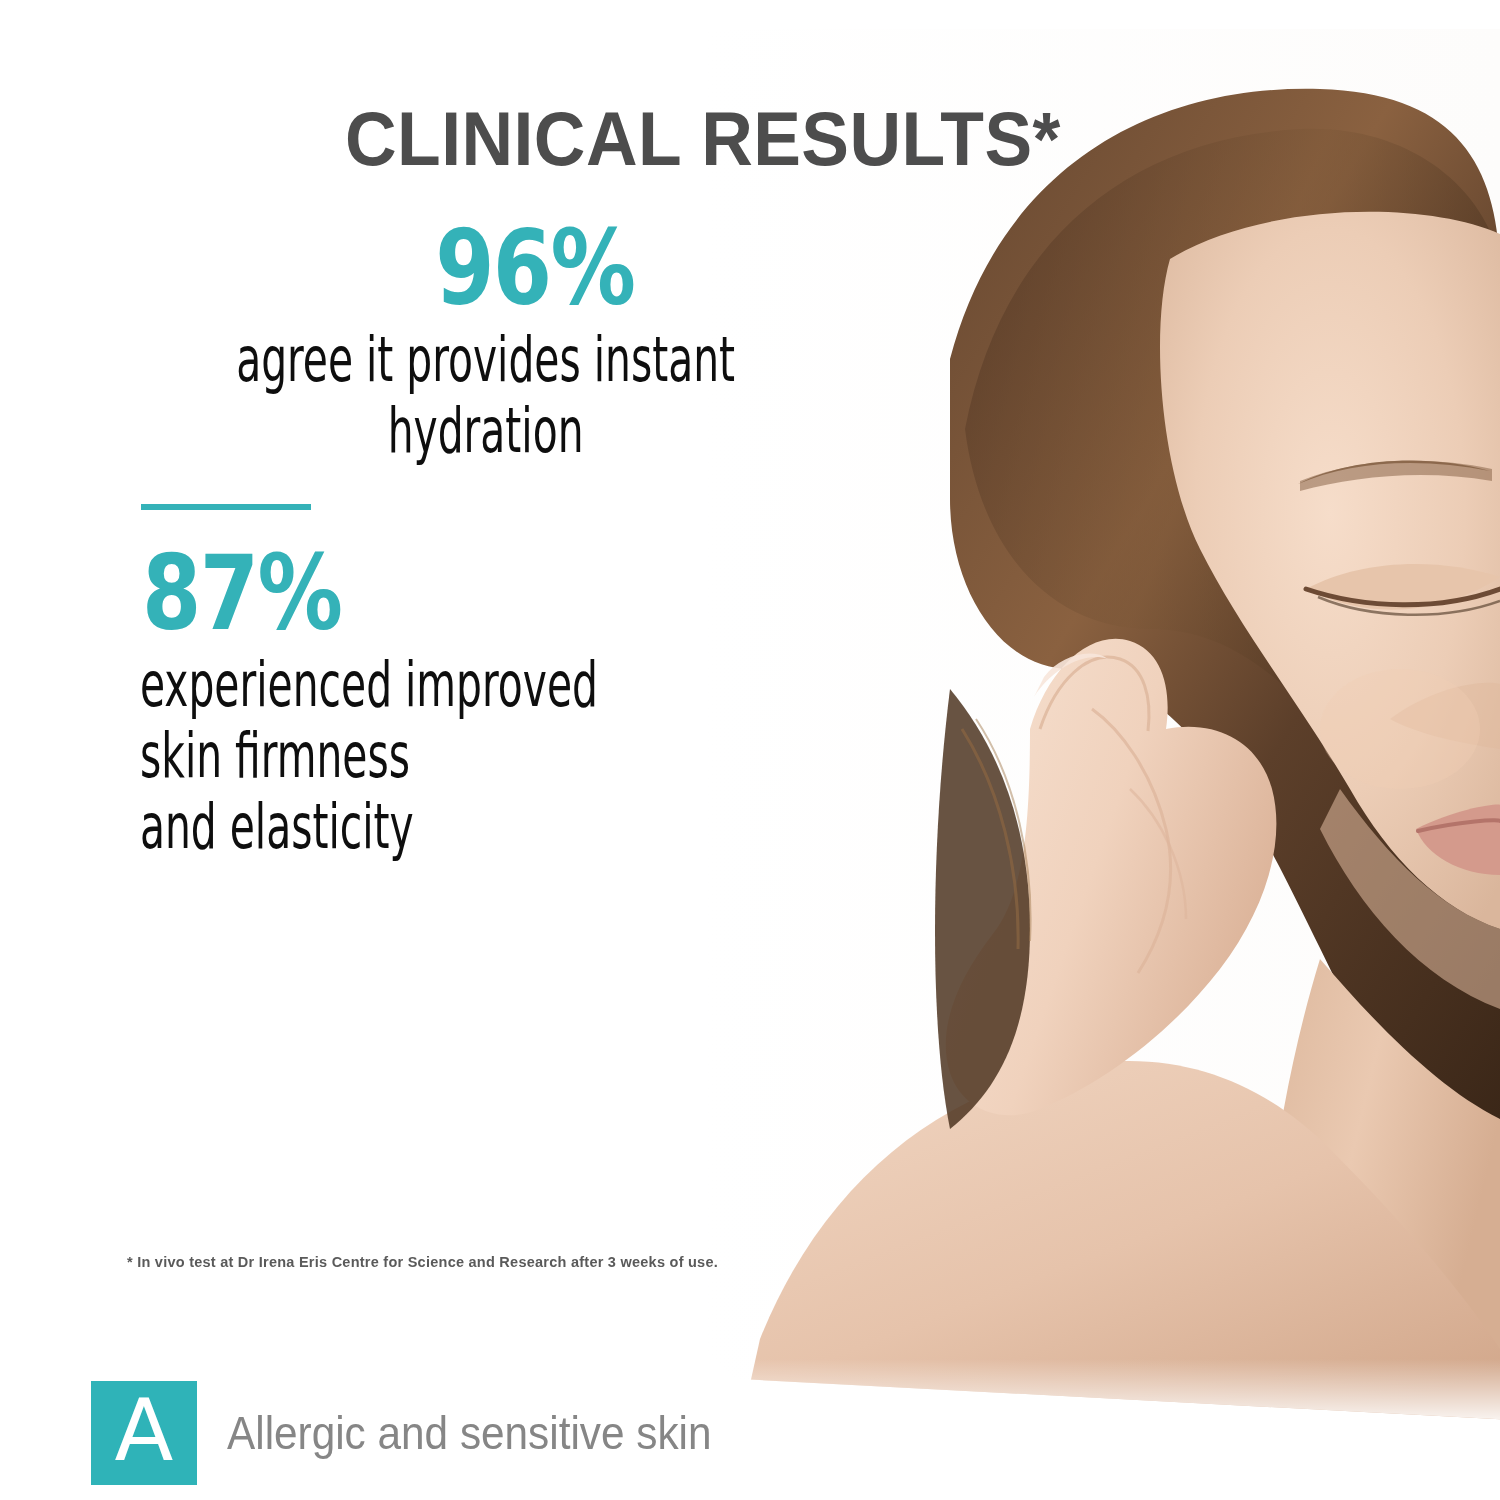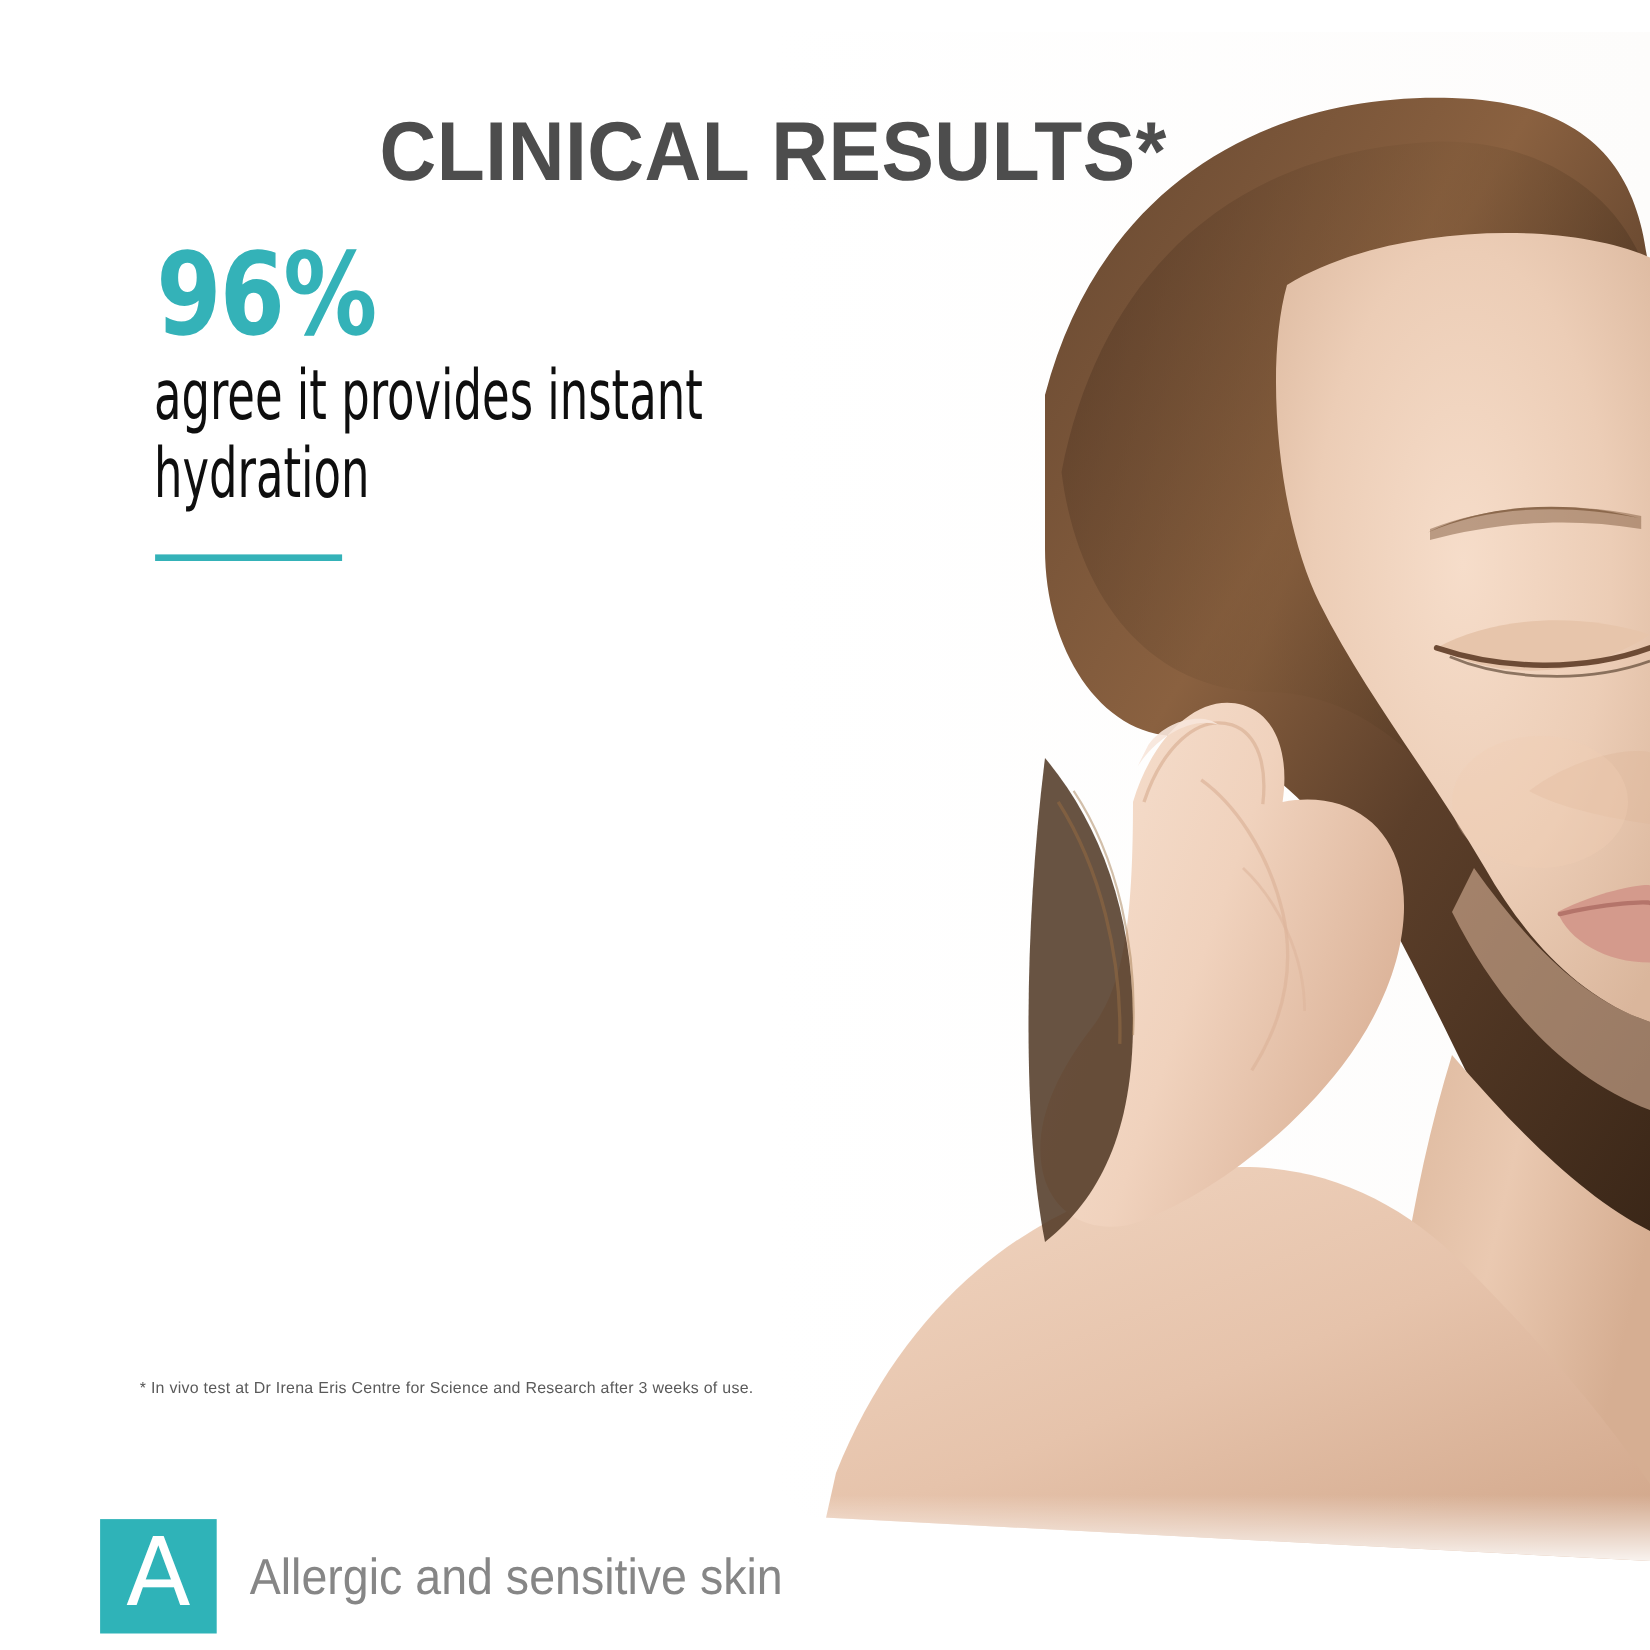--- a/index.html
+++ b/index.html
@@ -78,35 +78,36 @@
     white-space: pre-line;
     margin-top: 6px;
   }
   .divider {
     width: 170px;
     height: 6px;
     background: #34b2b8;
     margin-top: 38px;
     margin-left: 1px;
   }
-  .stat-1 { margin-bottom: 0; }
+  .stat-1 { margin-bottom: 0; text-align: center; }
   .stat-2 { margin-top: 34px; }
   .stat-3 { margin-top: 34px; }
 
   
   .footnote {
     position: absolute;
     left: 127px;
     top: 1225px;
     font-size: 14.5px;
     line-height: 1.2;
     color: #5a5a5a;
     font-family: "Liberation Sans", sans-serif;
     letter-spacing: 0.25px;
     white-space: nowrap;
+    font-weight: bold;
   }
 
   
   .badge-row {
     position: absolute;
     left: 91px;
     top: 1352px;
     display: flex;
     align-items: center;
   }
@@ -243,20 +244,26 @@
 
   <div class="stats">
 
     <div class="stat stat-1">
       <div class="stat-pct">96%</div>
       <div class="stat-desc">agree it provides instant hydration</div>
       <div class="divider"></div>
     </div>
 
 
+    <div class="stat stat-3">
+      <div class="stat-pct">87%</div>
+      <div class="stat-desc">experienced improved
+skin firmness
+and elasticity</div>
+    </div>
 
   </div>
 
   <div class="footnote">* In vivo test at Dr Irena Eris Centre for Science and Research after 3 weeks of use.</div>
 
   <div class="badge-row">
     <div class="badge-square">
       <span class="badge-letter">A</span>
     </div>
     <div class="badge-label">Allergic and sensitive skin</div>

